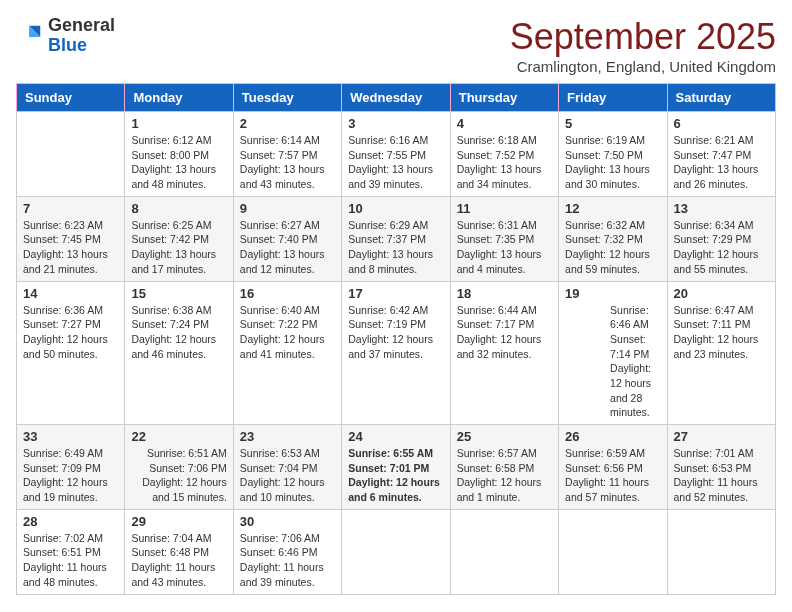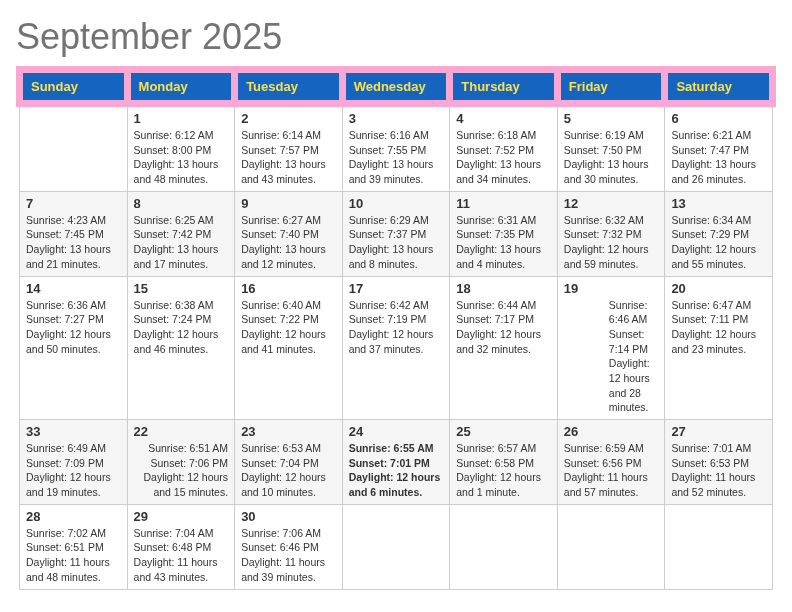--- a/index.html
+++ b/index.html
@@ -31,39 +31,39 @@
     .logo-icon {
       width: 28px;
       height: 28px;
     }
     .title-block {
       text-align: right;
     }
     .month-title {
       font-size: 36px;
       font-weight: normal;
-      color: #737373;
+      color: #7f1d1d;
     }
     .subtitle {
       font-size: 15px;
       color: #444;
     }
     .calendar {
       width: 100%;
       border-collapse: collapse;
       border: 1px solid #ccc;
     }
     .calendar th {
       background: #1565c0;
-      color: #fde047;
+      color: #ffffff;
       text-align: left;
       padding: 6px 8px;
       font-size: 13px;
       font-weight: bold;
-      border: 7px solid #f9a8d4;
+      border: 1px solid #f9a8d4;
     }
     .calendar td {
       vertical-align: top;
       border: 1px solid #ccc;
       padding: 4px 6px;
       width: 107px;
       min-height: 80px;
       font-size: 11px;
       color: #333;
     }
@@ -82,22 +82,33 @@
       background: #f9f9f9;
     }
     tr:nth-child(odd) td { background: #fff; }
     tr:nth-child(even) td { background: #f5f5f5; }
     .calendar thead tr th { background: #1565c0; }
   </style>
 </head>
 <body>
 
 <div class="header">
+  <div class="logo">
+    <svg class="logo-icon" viewBox="0 0 30 30" xmlns="http://www.w3.org/2000/svg">
+      <polygon points="14,4 26,4 26,16" fill="#1565c0"></polygon>
+      <polygon points="14,4 26,16 14,16" fill="#42a5f5"></polygon>
+    </svg>
+    <div class="logo-text">
+      <span class="logo-general">General</span><br>
+      <span class="logo-blue">Blue</span>
+    </div>
+  </div>
   <div class="title-block">
     <div class="month-title">September 2025</div>
+    <div class="subtitle">Cramlington, England, United Kingdom</div>
   </div>
 </div>
 
 <table class="calendar">
   <thead>
     <tr>
     <th>Sunday</th>
         <th>Monday</th>
         <th>Tuesday</th>
         <th>Wednesday</th>
@@ -142,21 +153,21 @@
         <td>
           <span class="day-number">6</span>
           <div class="day-info" style="white-space: pre-line;">Sunrise: 6:21 AM
 Sunset: 7:47 PM
 Daylight: 13 hours and 26 minutes.</div>
         </td>
       </tr>
       <tr>
         <td>
           <span class="day-number">7</span>
-          <div class="day-info" style="white-space: pre-line;">Sunrise: 4:23 AM
+          <div class="day-info" style="white-space: pre-line;">Sunrise: 6:23 AM
 Sunset: 7:45 PM
 Daylight: 13 hours and 21 minutes.</div>
         </td>
         <td>
           <span class="day-number">8</span>
           <div class="day-info" style="white-space: pre-line;">Sunrise: 6:25 AM
 Sunset: 7:42 PM
 Daylight: 13 hours and 17 minutes.</div>
         </td>
         <td>

